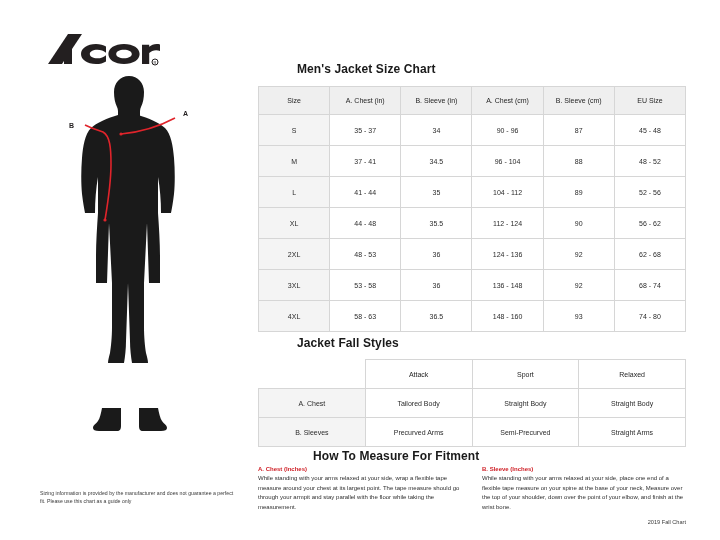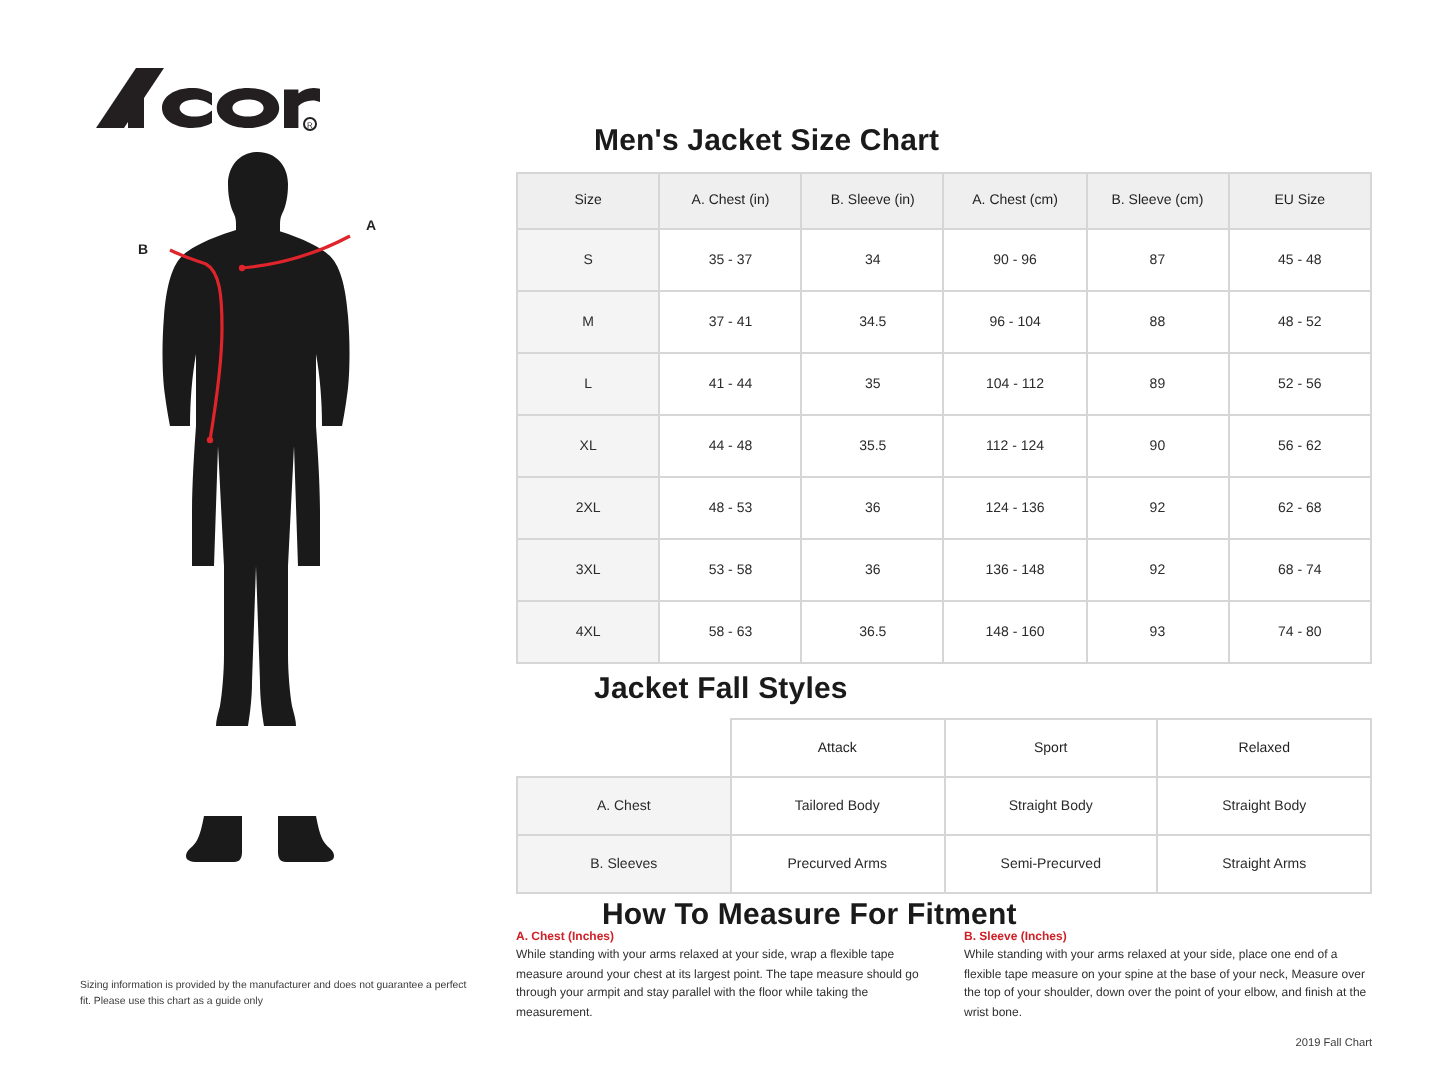--- a/index.html
+++ b/index.html
@@ -53,40 +53,40 @@
   }
 
   
   .right-col {
     position: absolute;
     left: 258px;
     top: 0;
     width: 428px;
   }
   .section-title {
-    font-size: 15px;
+    font-size: 12px;
     font-weight: bold;
     color: #1a1a1a;
     letter-spacing: 0.1px;
     padding-left: 39px;
   }
   #size-chart-title {
     position: absolute;
     top: 62px;
     left: 0;
   }
   #styles-title {
     position: absolute;
     top: 336px;
     left: 0;
   }
   #measure-title {
     position: absolute;
     top: 449px;
-    left: 4px;
+    left: 16px;
   }
 
   table {
     border-collapse: collapse;
     width: 428px;
     table-layout: fixed;
   }
   .size-table {
     position: absolute;
     top: 86px;

